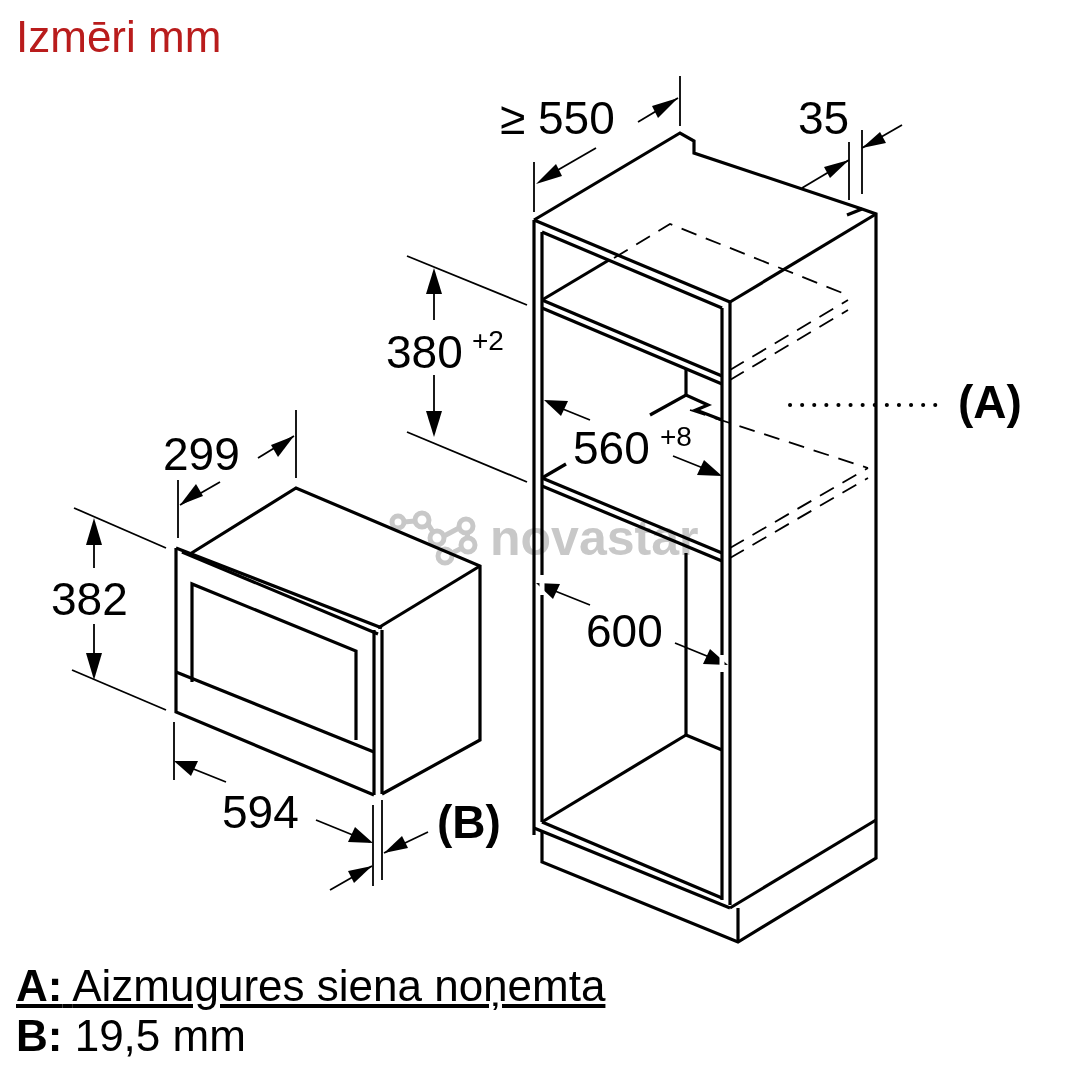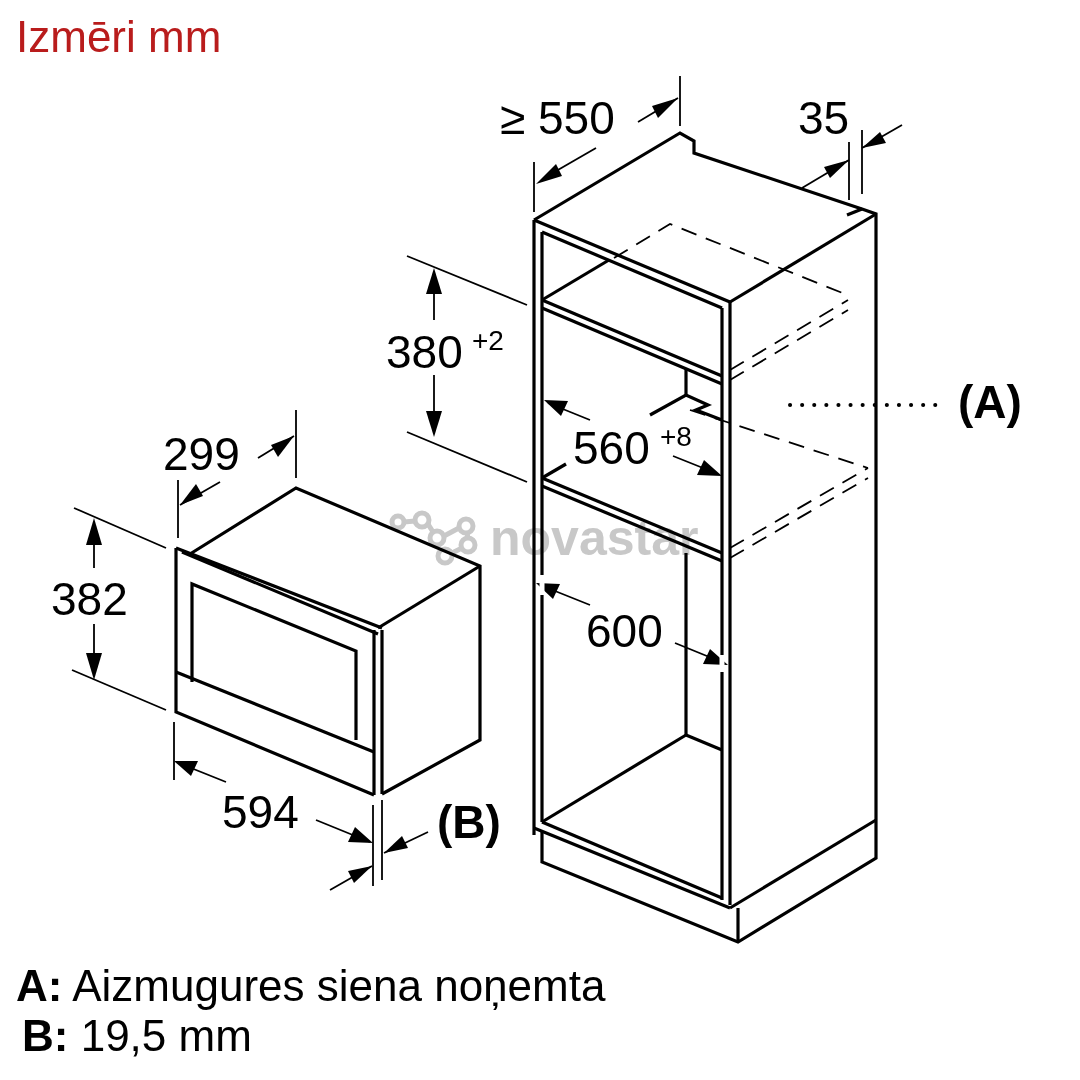--- a/index.html
+++ b/index.html
@@ -175,20 +175,20 @@
     <line class="thin" x1="330" y1="890" x2="372" y2="866"></line>
     <polygon class="arrow" points="372,866 354,883 348,871"></polygon>
   </g>
 
   <text class="dimtxt" x="163" y="470">299</text>
   <text class="dimtxt" x="51" y="615">382</text>
   <text class="dimtxt" x="222" y="828">594</text>
   <text class="dimtxt bold" x="437" y="838">(B)</text>
 </svg>
 
-<div class="legend" style="top: 962px;">
+<div class="legend" style="top: 962px; text-decoration: underline;">
   <span class="key">A:</span>
   <span>Aizmugures siena noņemta</span>
 </div>
-<div class="legend" style="top: 1012px; margin-left: 6px;">
+<div class="legend" style="top: 1012px;">
   <span class="key">B:</span>
   <span>19,5 mm</span>
 </div>
 
 </body></html>

